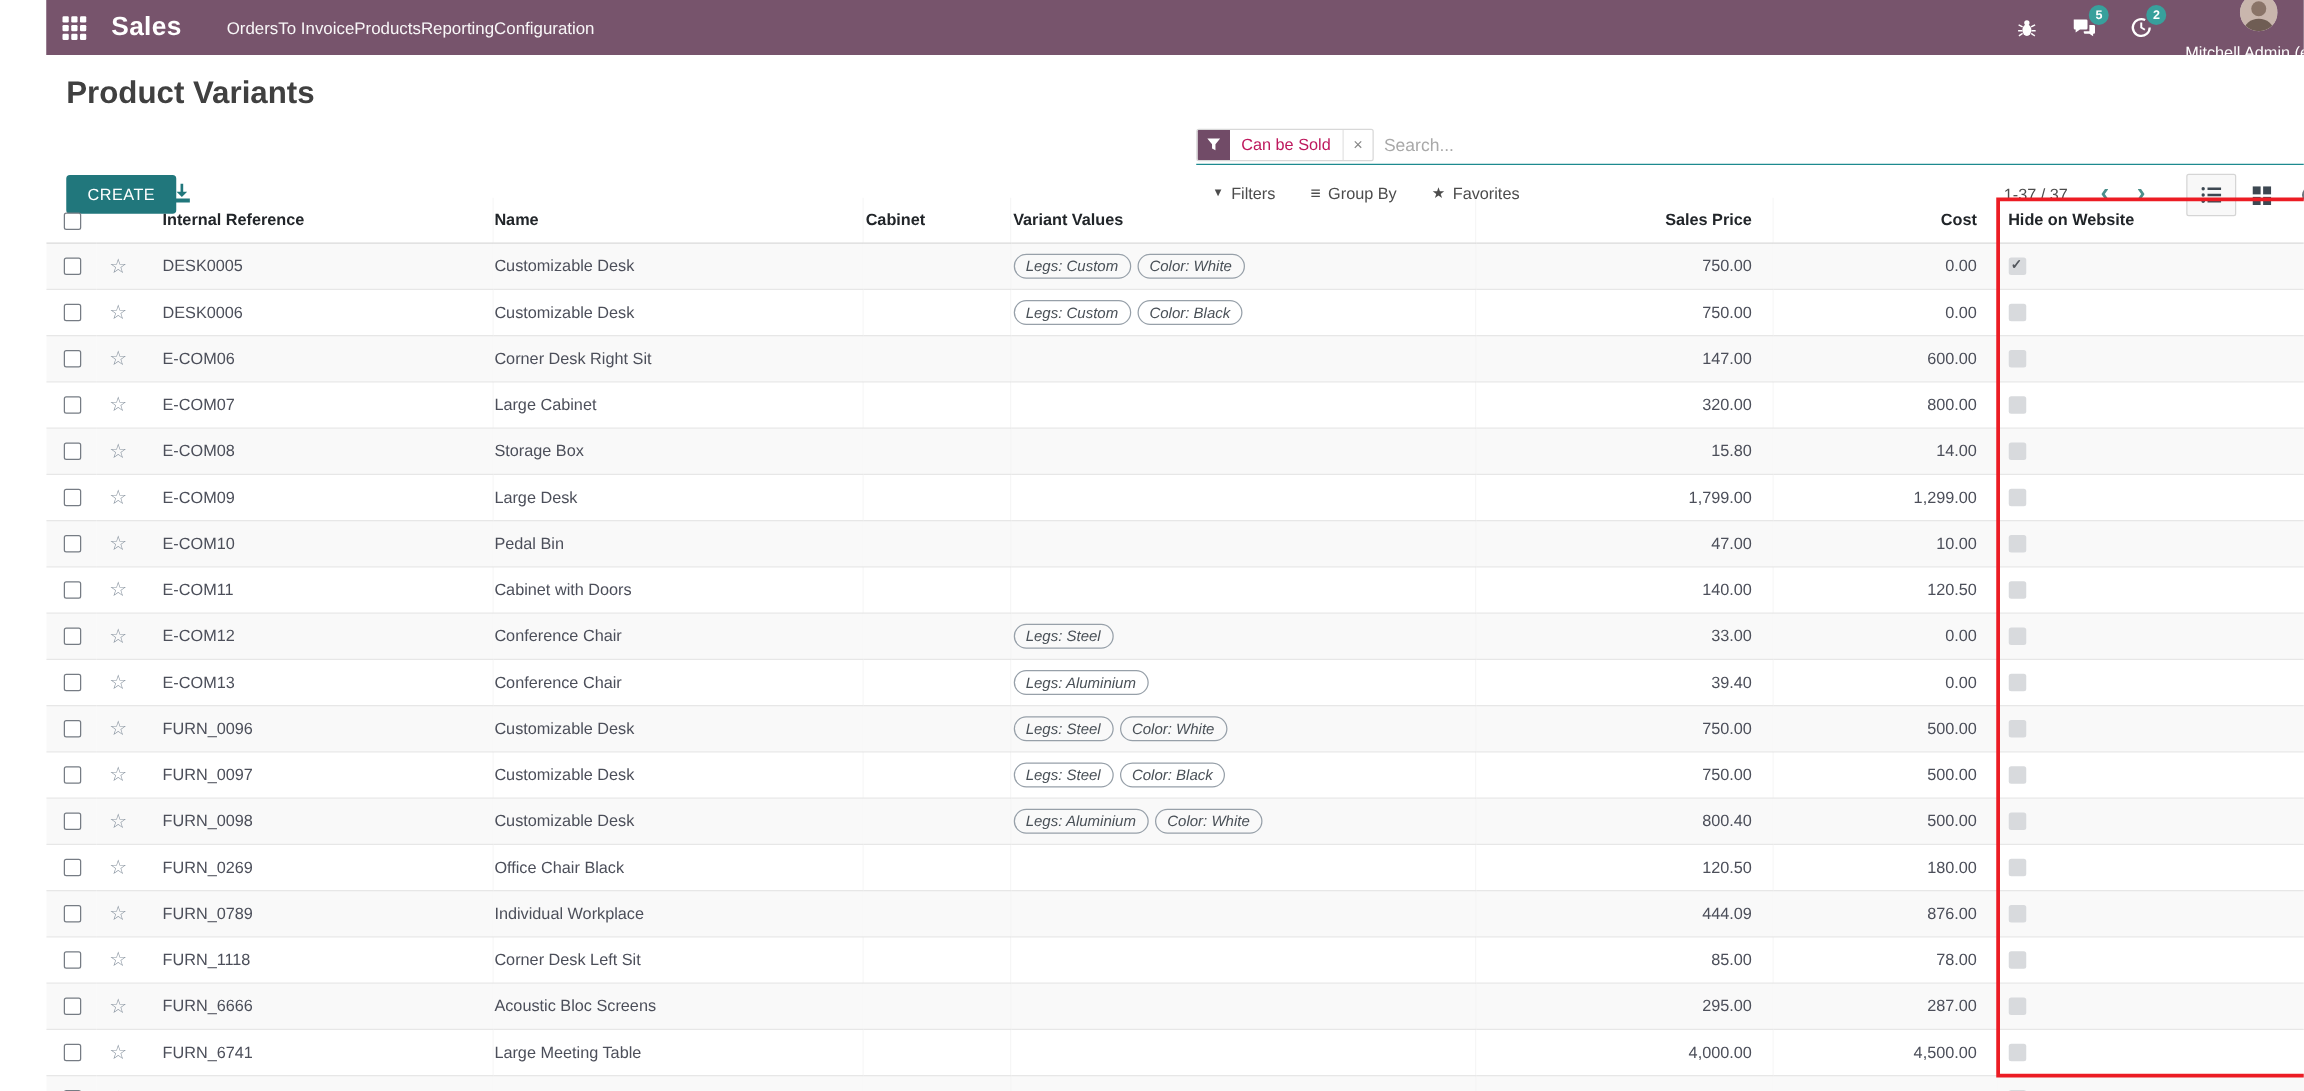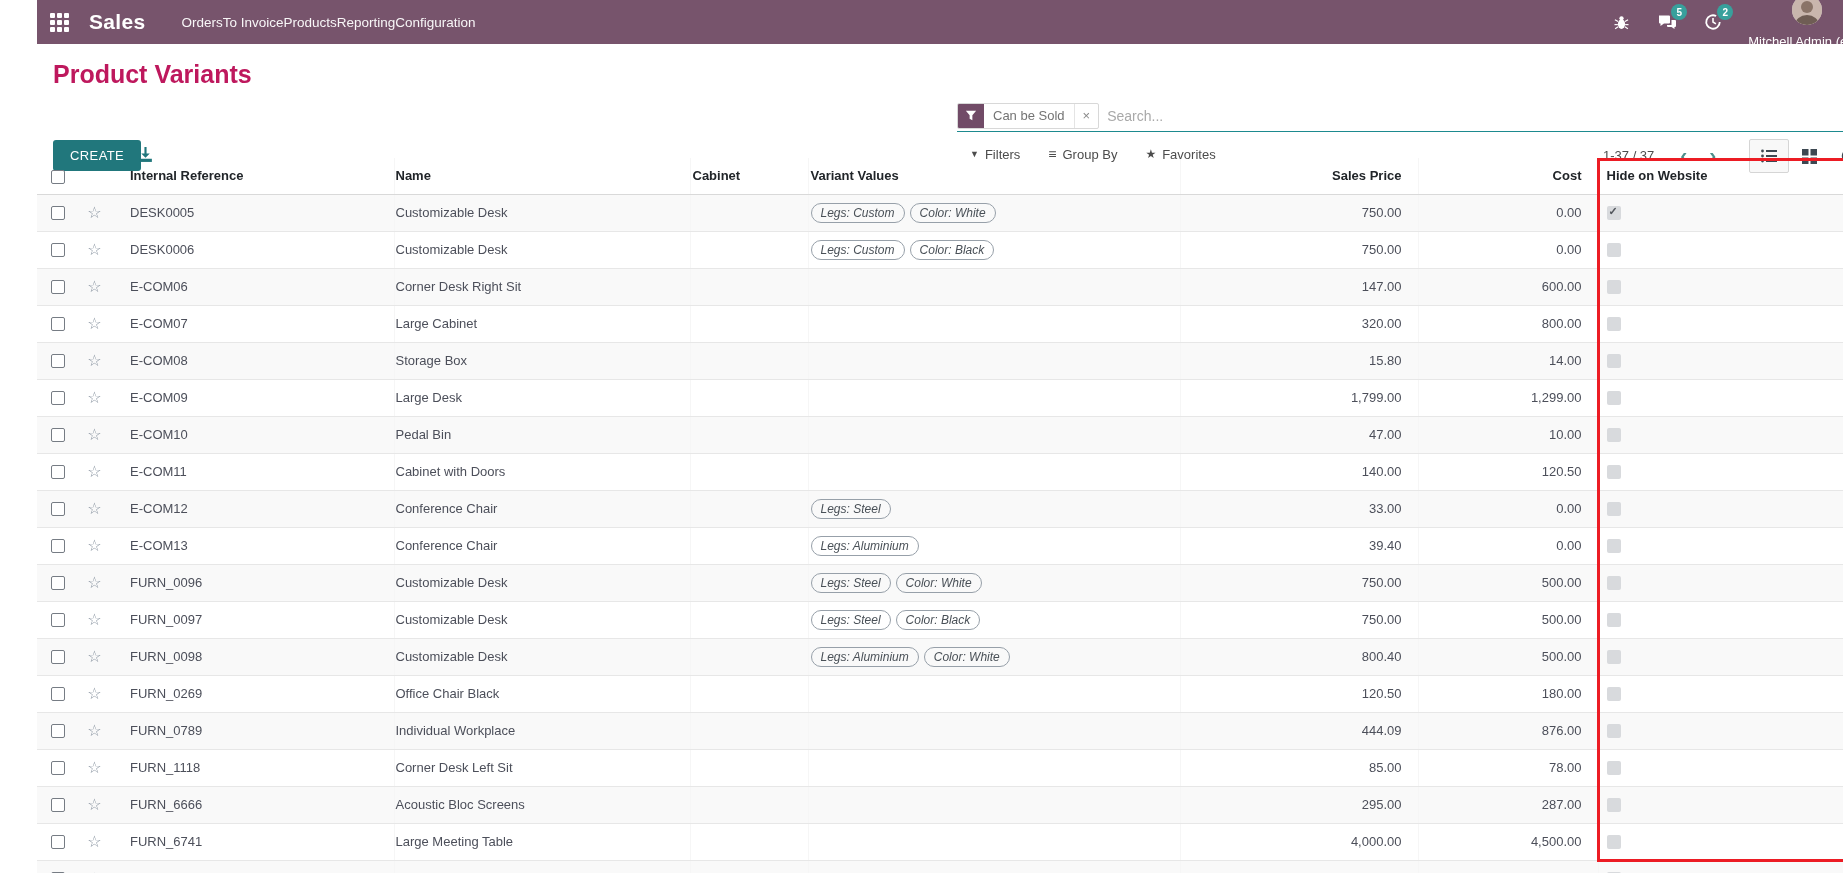--- a/index.html
+++ b/index.html
@@ -20,27 +20,27 @@
   .nav-ico { position:relative; width:22px; height:22px; display:flex; align-items:center; justify-content:center; cursor:pointer; }
   .nav-badge { position:absolute; top:-7px; right:-9px; min-width:16px; height:16px; border-radius:8px;
                background:#38A09C; color:#fff; font-size:10px; font-weight:bold;
                display:flex; align-items:center; justify-content:center; padding:0 4px; }
   .user-block { display:flex; align-items:center; gap:9px; cursor:pointer;flex-direction:column; }
   .avatar { width:30px; height:30px; border-radius:50%; background:#cdbfc7; overflow:hidden; }
   .user-name { font-size:13px; color:#fff; }
 
   
   .control-panel { position:absolute; left:0; top:44px; width:100%; height:114px; background:#fff; }
-  .page-title { position:absolute; left:16px; top:16px; font-size:25px; color:#be185d; }
+  .page-title { position:absolute; left:16px; top:16px; font-size:25px; color:#404040; }
   .searchbar { position:absolute; left:920px; top:56px; width:912px; height:32px;
                display:flex; align-items:center; border-bottom:1px solid #1d8a8f; }
   .facet { display:flex; align-items:stretch; height:26px; border:1px solid #d8d8d8; border-radius:2px;
            overflow:hidden; margin-right:8px; background:#fff; }
   .facet-ico { width:26px; background:#714B67; display:flex; align-items:center; justify-content:center; }
-  .facet-label { display:flex; align-items:center; font-size:13px; color:#737373; padding:0 9px; }
+  .facet-label { display:flex; align-items:center; font-size:13px; color:#be185d; padding:0 9px; }
   .facet-x { display:flex; align-items:center; padding:0 8px; color:#888; font-size:13px; cursor:pointer; border-left:1px solid #e4e4e4; }
   .search-input { flex:1; border:none; outline:none; font-size:14px; color:#212529; background:transparent; }
   .search-input::placeholder { color:#a9a9a9; }
   .search-mag { margin-right:6px; cursor:pointer; }
 
   .create-btn { position:absolute; left:16px; top:96px; height:31px; padding:0 17px;
                 background:#21777C; color:#fff; border:none; border-radius:3px;
                 font-size:13px; font-weight:normal; letter-spacing:.4px; cursor:pointer; }
   .export-ico { position:absolute; left:100px; top:102px; cursor:pointer; }
 

